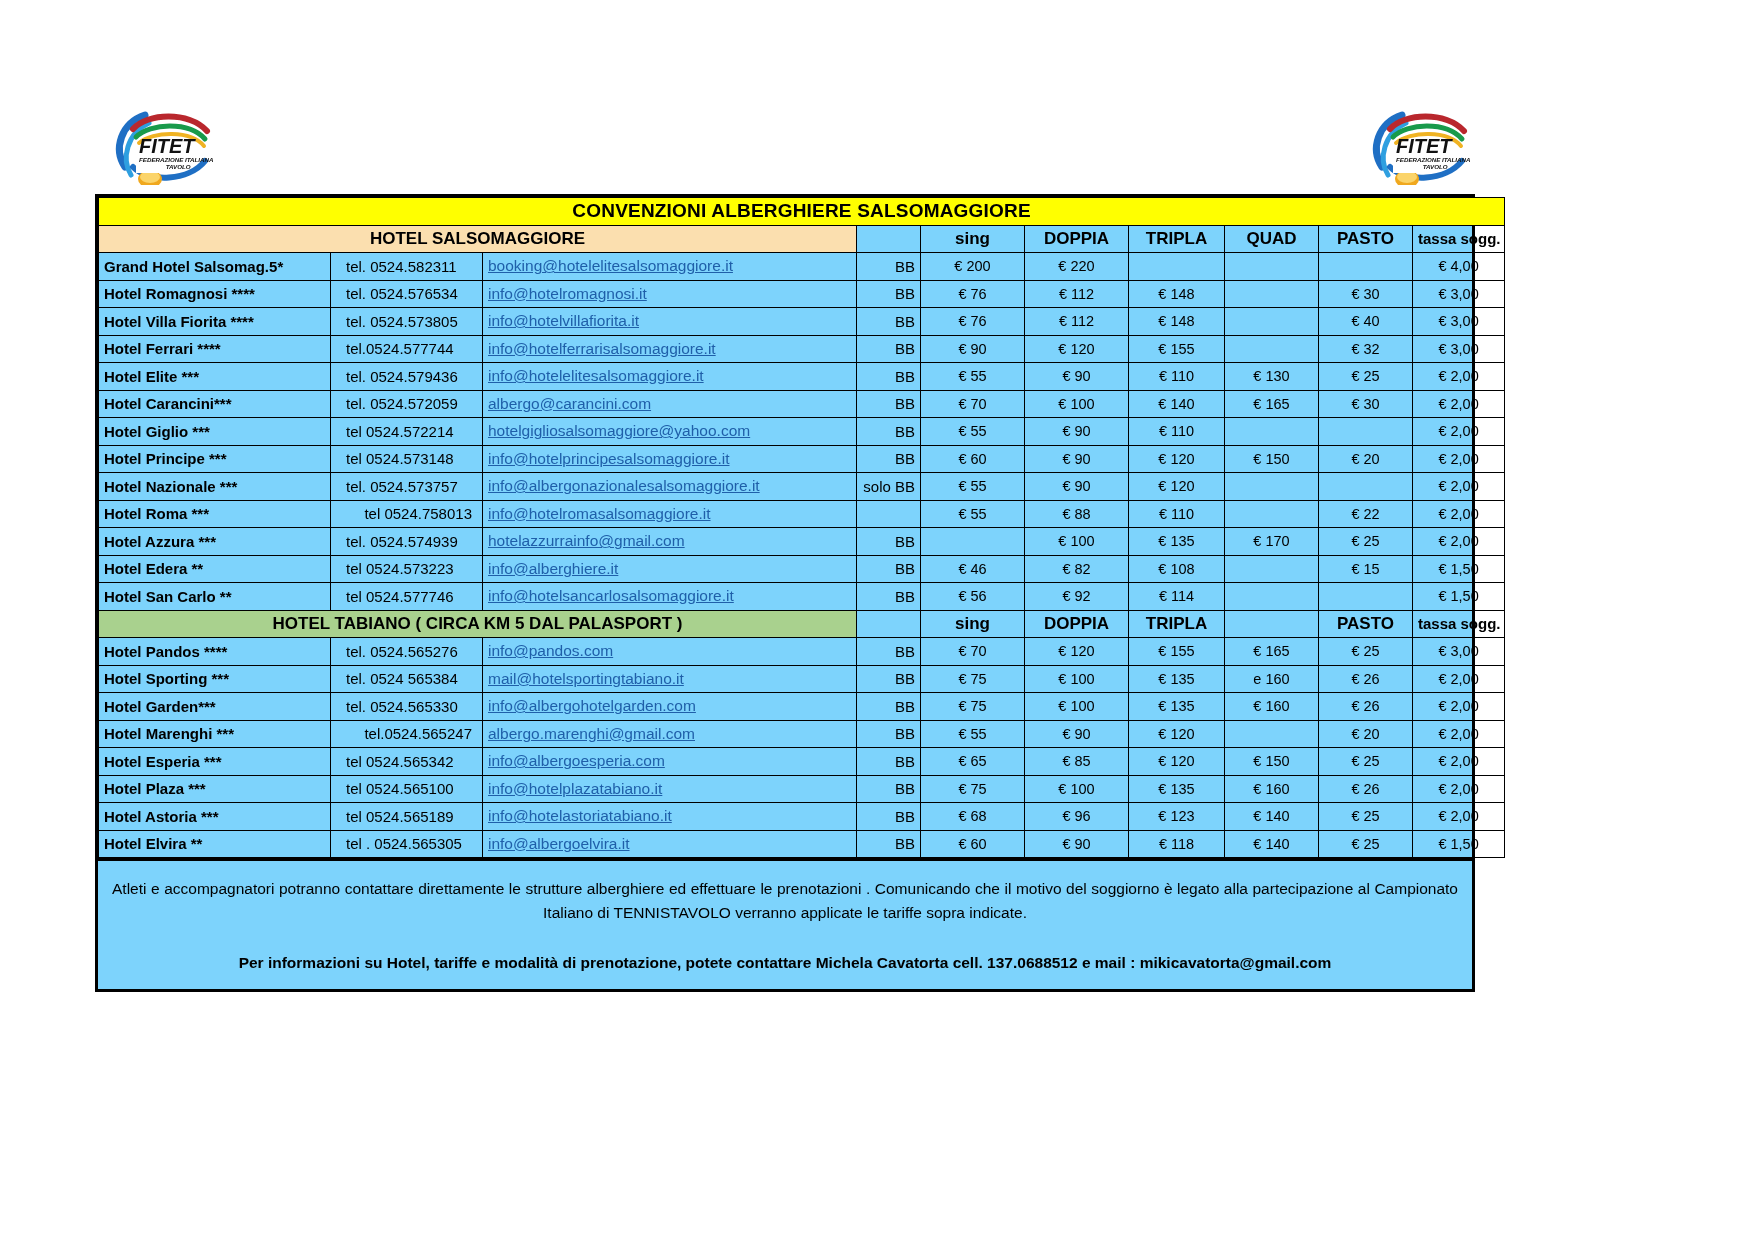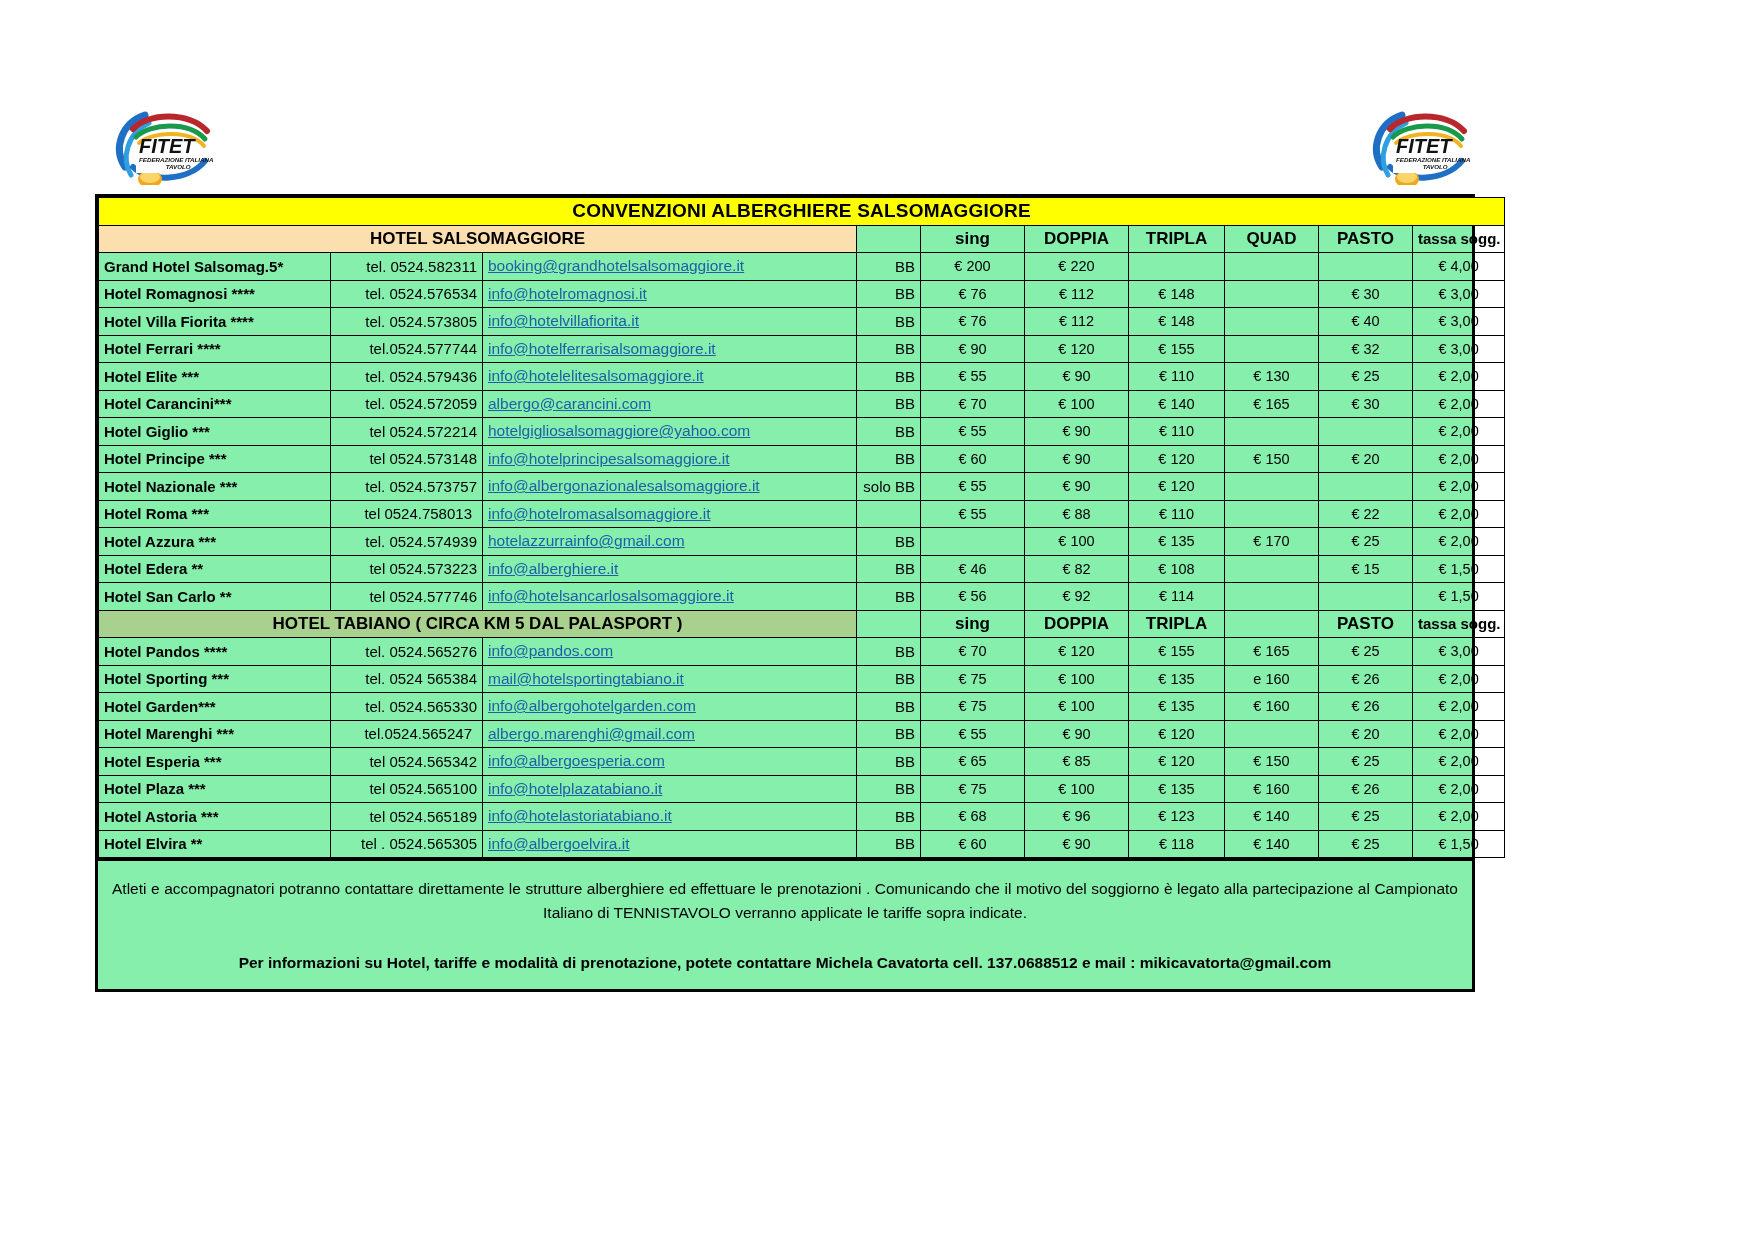--- a/index.html
+++ b/index.html
@@ -31,21 +31,21 @@
   .logo svg { display: block; width: 120px; height: 80px; }
 
   
   .table-wrap {
     position: absolute;
     left: 95px;
     top: 194px;
     width: 1380px;
     border: 3px solid #000;
     box-sizing: border-box;
-    background: #86efac;
+    background: #7dd3fc;
   }
   table.main {
     border-collapse: collapse;
     table-layout: fixed;
     width: 100%;
     font-size: 14.5px;
   }
   table.main td {
     border: 1.6px solid #000;
     padding: 0 5px;
@@ -108,21 +108,21 @@
   
   .hname {
     font-weight: bold;
     font-size: 15px;
     text-align: left;
   }
   .tel {
     font-size: 15px;
     text-align: center;
   }
-  .tel.left  { text-align: right; padding-left: 22px; }
+  .tel.left  { text-align: left; padding-left: 15px; }
   .tel.right { text-align: right; padding-right: 10px; }
   .mail {
     font-size: 15.5px;
     text-align: left;
     color: #1f5fa9;
     text-decoration: underline;
     padding-left: 6px;
   }
   .bb {
     font-size: 15px;
@@ -216,21 +216,21 @@
             <td class="colhead">sing</td>
             <td class="colhead">DOPPIA</td>
             <td class="colhead">TRIPLA</td>
             <td class="colhead">QUAD</td>
             <td class="colhead">PASTO</td>
             <td class="colhead small">tassa sogg.</td>
           </tr>
           <tr>
             <td class="hname">Grand Hotel Salsomag.5*</td>
             <td class="tel left">tel. 0524.582311</td>
-            <td class="mail">booking@grandhotelsalsomaggiore.it</td>
+            <td class="mail">booking@hotelelitesalsomaggiore.it</td>
             <td class="bb">BB</td>
             <td class="num">€ 200</td>
             <td class="num">€ 220</td>
             <td class="num"></td>
             <td class="num"></td>
             <td class="num"></td>
             <td class="num">€ 4,00</td>
           </tr>
           <tr>
             <td class="hname">Hotel Romagnosi ****</td>

